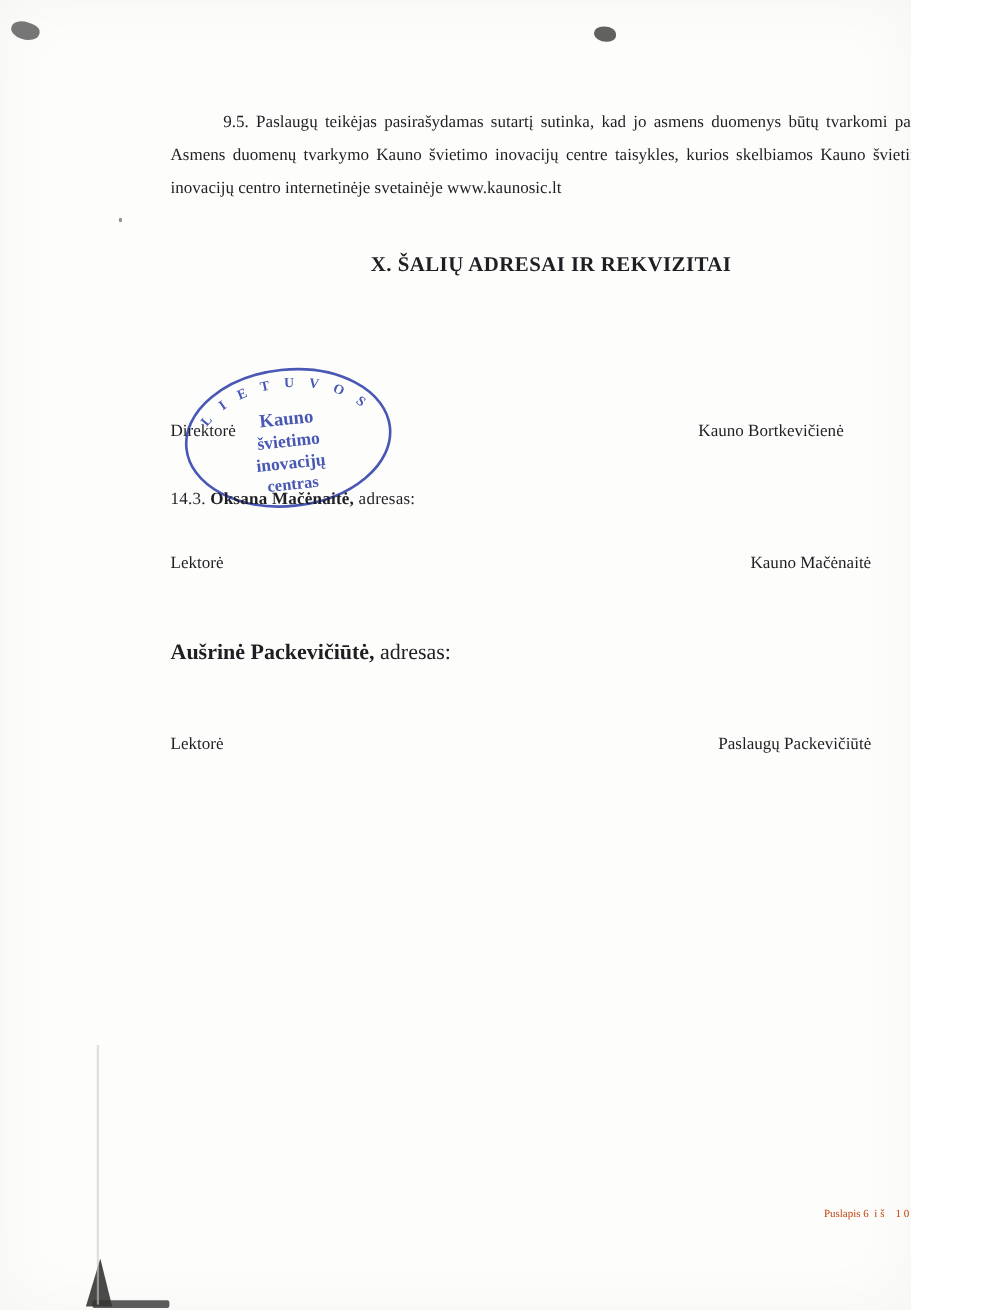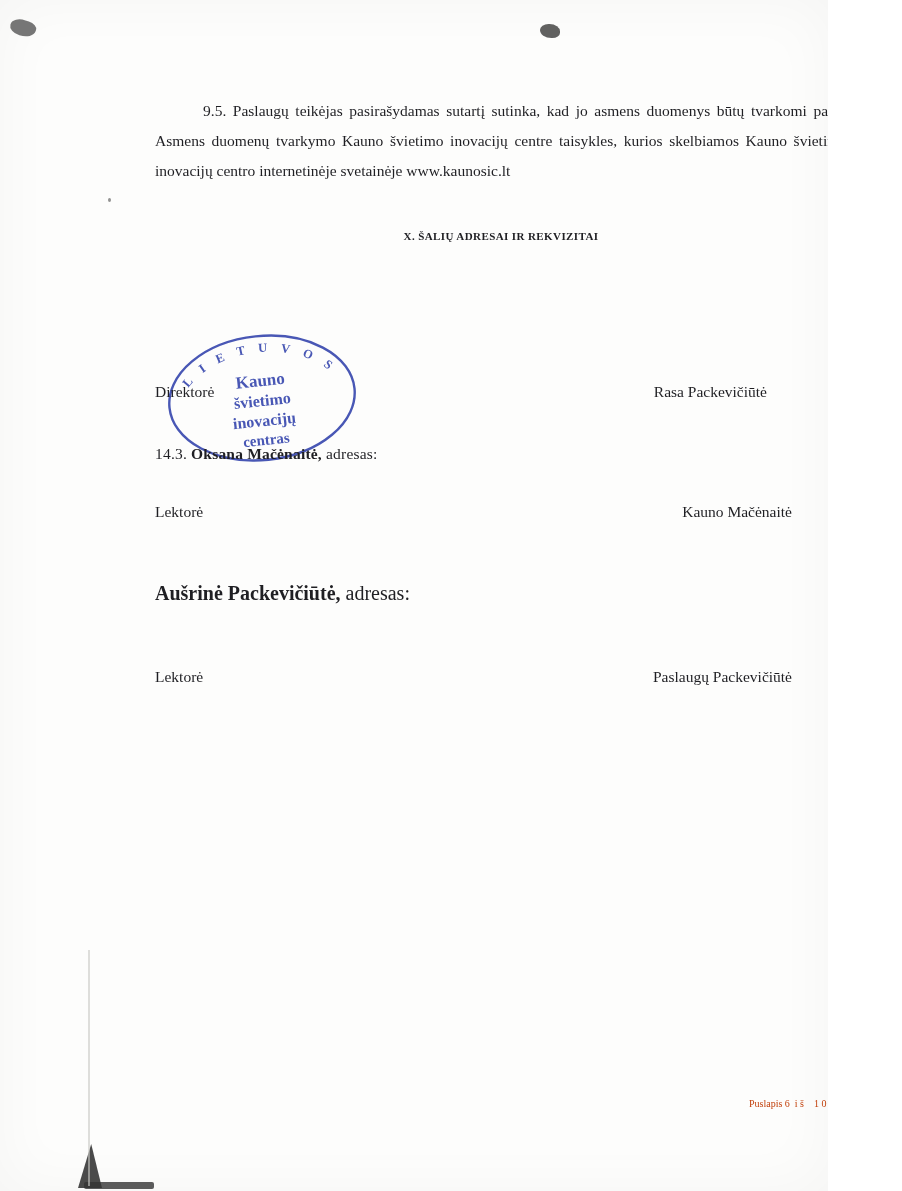--- a/index.html
+++ b/index.html
@@ -12,21 +12,21 @@
     overflow:hidden;
     box-shadow:inset 0 0 60px rgba(0,0,0,0.035);
   }
   .para{position:absolute;font-size:15.5px;}
   .p95{
     left:155px;top:96px;width:692px;
     line-height:30px;text-align:justify;text-indent:48px;
   }
   .heading{
     position:absolute;left:155px;top:230px;width:692px;
-    margin:0;text-align:center;font-size:11px;font-weight:700;
+    margin:0;text-align:center;font-size:19px;font-weight:700;
     letter-spacing:0.4px;
   }
   .p101{
     left:155px;top:283px;width:694px;
     line-height:24.5px;text-align:justify;
   }
   .bold{font-weight:700;}
   .email{text-decoration:underline;cursor:pointer;}
   .sigrow{
     position:absolute;left:155px;display:flex;justify-content:space-between;
@@ -85,21 +85,21 @@
       <textPath href="#arcTop" startOffset="50%" text-anchor="middle">L I E T U V O S</textPath>
     </text>
     <text x="102" y="58" text-anchor="middle" font-size="17" font-weight="700" fill="#2f41ad" font-family="Liberation Serif, serif">Kauno</text>
     <text x="102" y="78" text-anchor="middle" font-size="16" font-weight="700" fill="#2f41ad" font-family="Liberation Serif, serif">švietimo</text>
     <text x="102" y="98" text-anchor="middle" font-size="16" font-weight="700" fill="#2f41ad" font-family="Liberation Serif, serif">inovacijų</text>
     <text x="102" y="117" text-anchor="middle" font-size="15" font-weight="700" fill="#2f41ad" font-family="Liberation Serif, serif">centras</text>
   </svg>
 
   <div class="sigrow r1">
     <span>Direktorė</span>
-    <span>Rasa Packevičiūtė</span>
+    <span>Kauno Bortkevičienė</span>
   </div>
 
   <div class="line102"><span>14.3. </span><span class="bold">Oksana  Mačėnaitė, </span><span> adresas:</span></div>
 
   <div class="sigrow r2">
     <span>Lektorė</span>
     <span>Kauno Mačėnaitė</span>
   </div>
 
   <div class="party3"><span class="bold">Aušrinė  Packevičiūtė, </span><span> adresas:</span></div>

